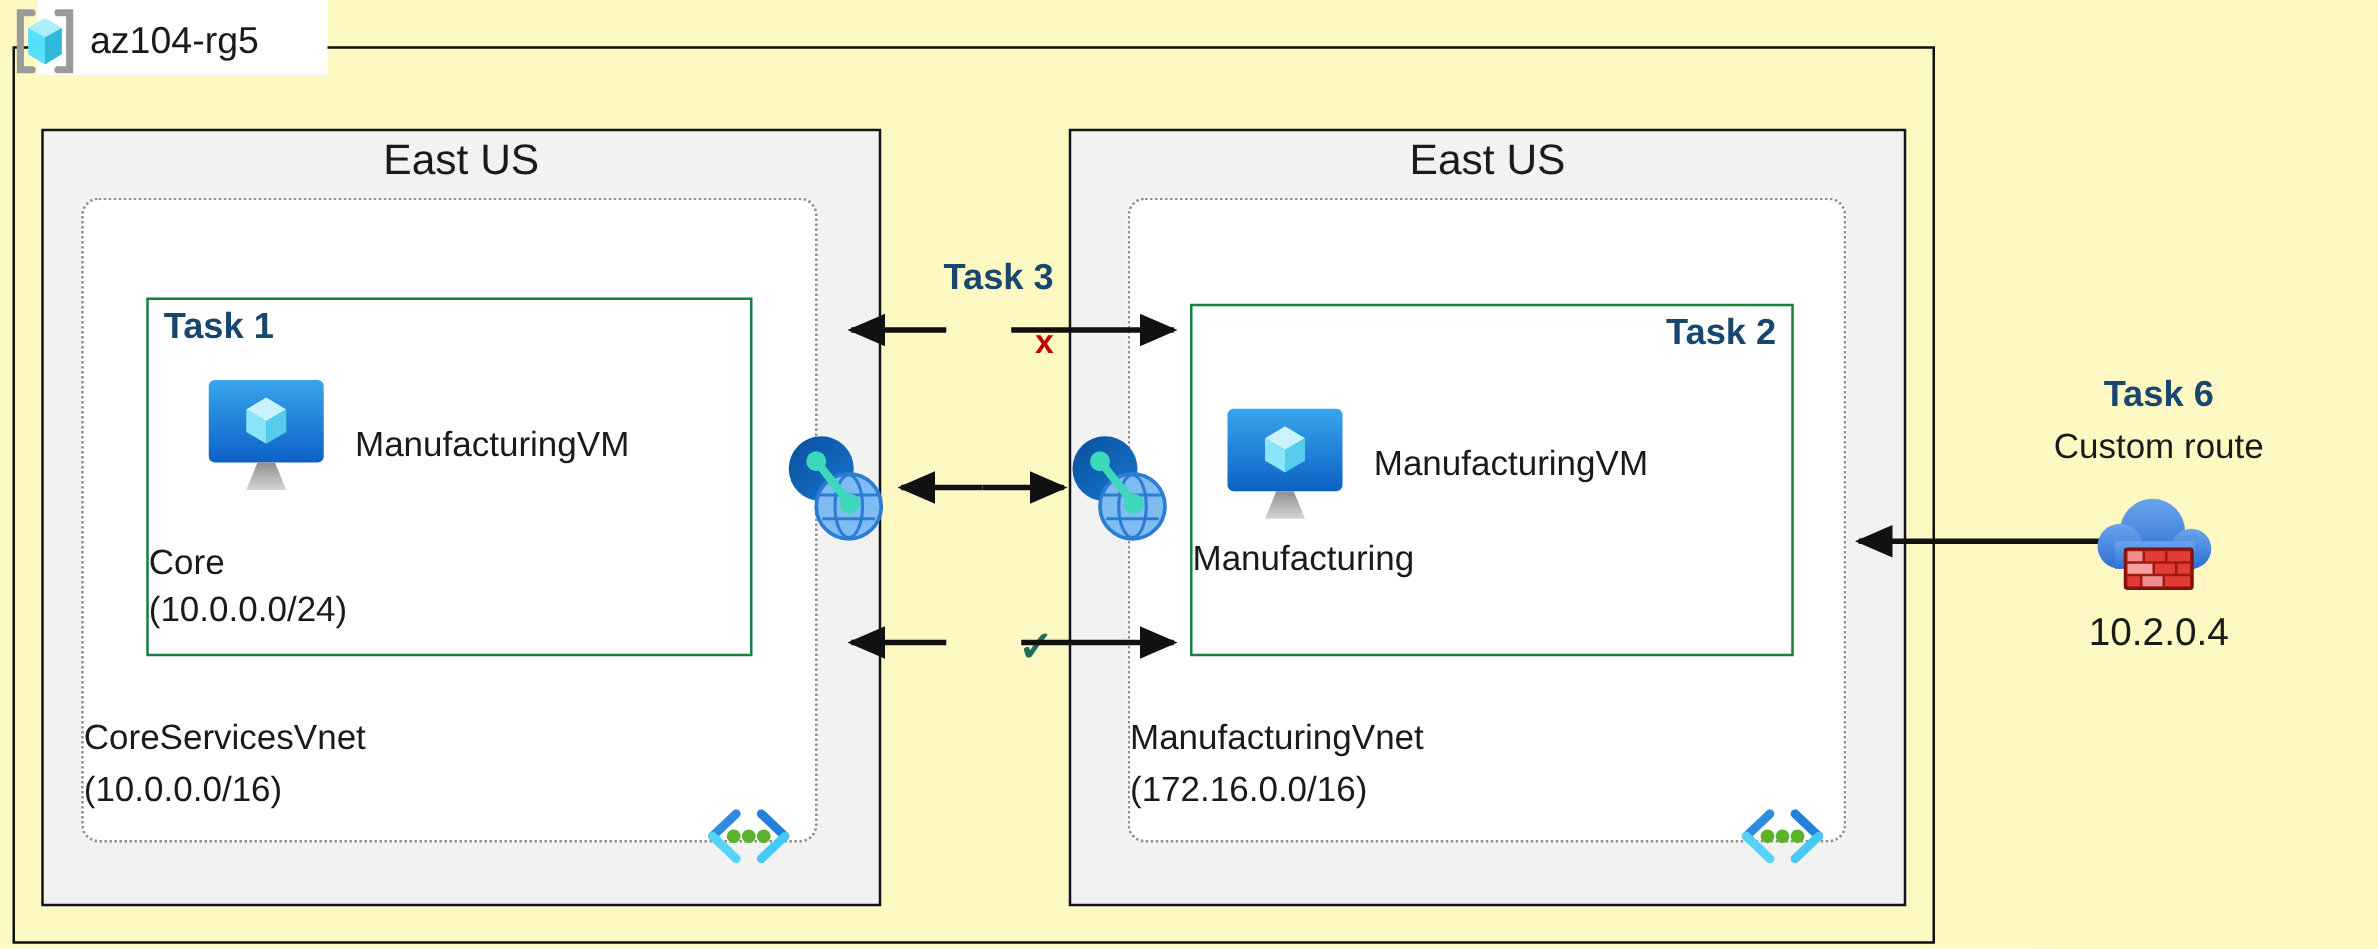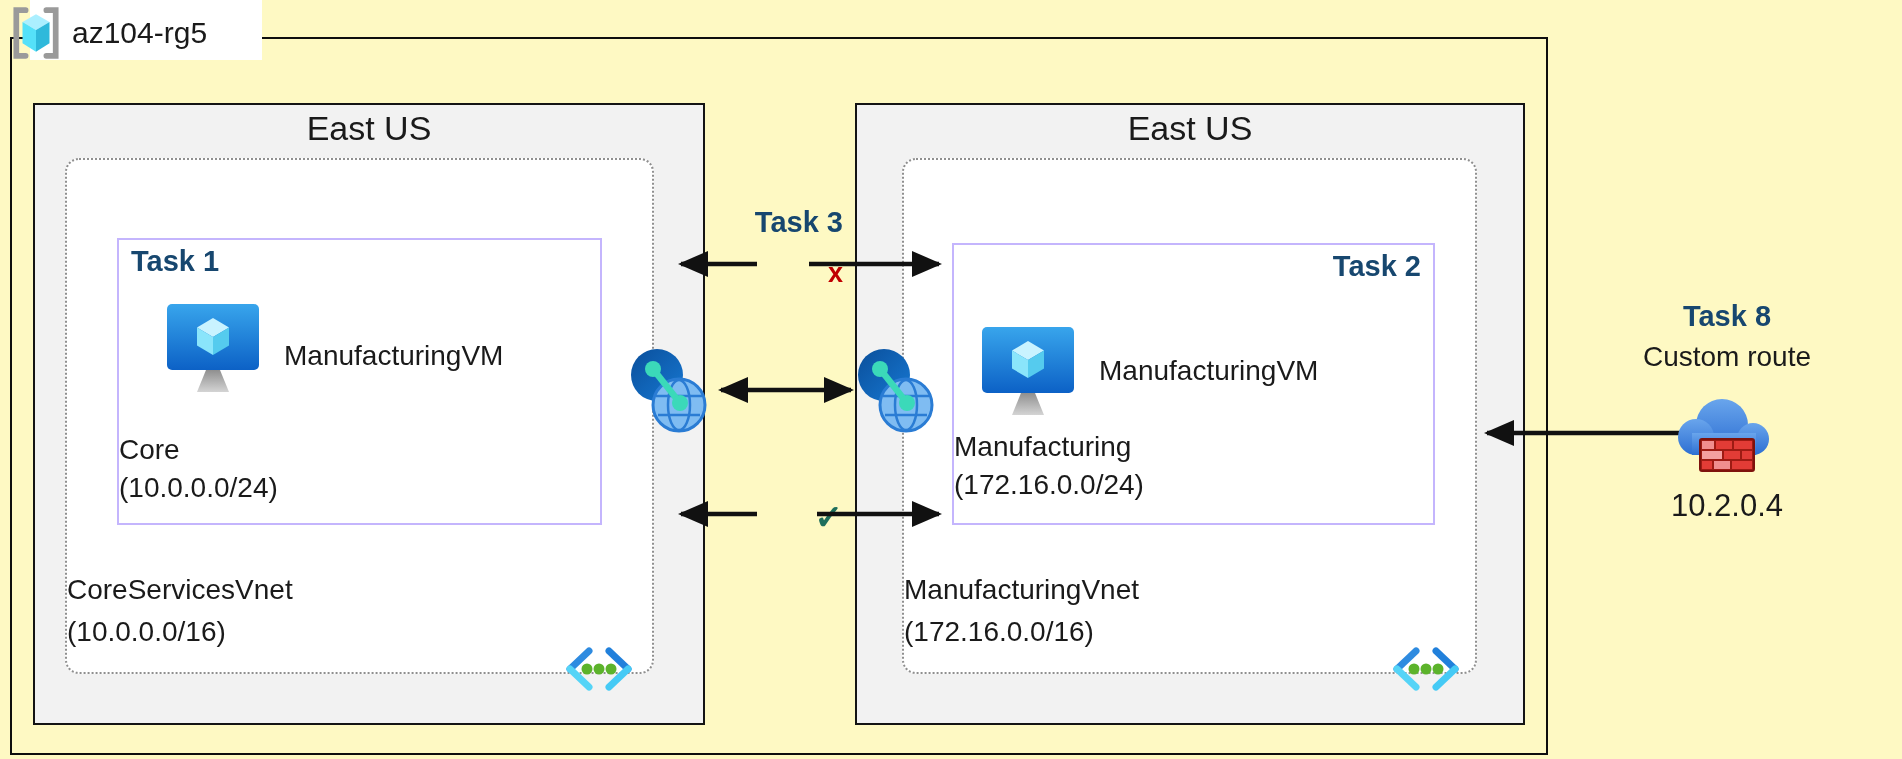--- a/index.html
+++ b/index.html
@@ -5,21 +5,21 @@
   html,body{margin:0;padding:0;background:#fff}
   .canvas{position:relative;width:1902px;height:759px;background:#fef9c3;
           font-family:"Liberation Sans",sans-serif;color:#1a1a1a;overflow:hidden}
   .abs{position:absolute}
   .rg-box{left:10px;top:37px;width:1534px;height:714px;border:2.5px solid #0e0e0e;z-index:1}
   .rg-mask{left:30px;top:0;width:232px;height:60px;background:#fff;z-index:2}
   .rg-title{left:72px;top:16px;font-size:30px;z-index:3;white-space:nowrap}
   .region{background:var(--region-fill);border:2px solid #141414;z-index:3}
   .region-label{position:absolute;left:0;top:4px;width:100%;text-align:center;font-size:34px}
   .vnet{position:absolute;background:#fff;border:2.5px dotted #8f8f8f;border-radius:14px}
-  .subnet{position:absolute;background:#fff;border:2px solid #c4b5fd}
+  .subnet{position:absolute;background:#fff;border:2px solid #15803d}
   .task{font-weight:bold;font-size:29px;color:var(--task-blue);white-space:nowrap}
   .txt{font-size:28px;white-space:nowrap}
   .ctr{width:100%}
   .mid{left:663px;width:180px;text-align:right;z-index:15}
   .t6col{left:1623px;width:208px;text-align:center;z-index:15}
   .x-mark{font-size:27px;font-weight:bold;color:var(--cross-red)}
   .check-mark{font-size:34px;font-weight:bold;color:var(--check-green)}
   .icon{z-index:25}
   svg{display:block}
   #arrows{left:0;top:0;z-index:18;pointer-events:none}
@@ -102,21 +102,20 @@
     <div class="abs task" style="right:12px;top:5px">Task 2</div>
     <svg class="abs" style="left:26px;top:80px" width="96" height="100" viewBox="0 0 96 100">
       <rect x="2" y="2" width="92" height="66" rx="5" fill="url(#vmScreen)"></rect>
       <polygon points="48,16 64,25.5 48,35 32,25.5" fill="#c9f3ff"></polygon>
       <polygon points="32,25.5 48,35 48,53 32,43.5" fill="#8ae5fb"></polygon>
       <polygon points="64,25.5 48,35 48,53 64,43.5" fill="#55cbee"></polygon>
       <polygon points="41,68 55,68 64,90 32,90" fill="url(#standG)"></polygon>
     </svg>
     <div class="abs txt" style="left:145px;top:110px">ManufacturingVM</div>
     <div class="abs txt ctr" style="top:186px">Manufacturing</div>
-    <div class="abs txt ctr" style="top:224px">(172.16.0.0/24)</div>
   </div>
   <svg class="abs icon" style="left:1389px;top:645px" width="74" height="48" viewBox="0 0 74 48">
     <line x1="27" y1="6" x2="8" y2="24" stroke="#2e8be0" stroke-width="7" stroke-linecap="round"></line>
     <line x1="8" y1="24" x2="27" y2="42" stroke="#55d4f7" stroke-width="7" stroke-linecap="round"></line>
     <line x1="47" y1="6" x2="66" y2="24" stroke="#2180db" stroke-width="7" stroke-linecap="round"></line>
     <line x1="66" y1="24" x2="47" y2="42" stroke="#45caf5" stroke-width="7" stroke-linecap="round"></line>
     <circle cx="25" cy="24" r="5.5" fill="#5cb32b"></circle>
     <circle cx="37" cy="24" r="5.5" fill="#5cb32b"></circle>
     <circle cx="49" cy="24" r="5.5" fill="#5cb32b"></circle>
   </svg>
@@ -139,21 +138,21 @@
     <circle cx="28" cy="27" r="26" fill="url(#peerC)"></circle>
     <circle cx="50" cy="57" r="26" fill="#7fbcf2" stroke="#2a7cd4" stroke-width="3"></circle>
     <ellipse cx="50" cy="57" rx="11" ry="25" fill="none" stroke="#2a7cd4" stroke-width="2.5"></ellipse>
     <line x1="27" y1="48" x2="73" y2="48" stroke="#2a7cd4" stroke-width="2.5"></line>
     <line x1="29" y1="67" x2="71" y2="67" stroke="#2a7cd4" stroke-width="2.5"></line>
     <line x1="24" y1="21" x2="51" y2="55" stroke="#3bd9b9" stroke-width="6.5"></line>
     <circle cx="24" cy="21" r="8" fill="#3bd9b9"></circle>
     <circle cx="51" cy="55" r="8" fill="#3bd9b9"></circle>
   </svg>
 
-  <div class="abs t6col task" style="top:300px">Task 8</div>
+  <div class="abs t6col task" style="top:300px">Task 6</div>
   <div class="abs t6col txt" style="top:341px">Custom route</div>
   <svg class="abs icon" style="left:1670px;top:393px" width="110" height="84" viewBox="0 0 110 84">
     <g fill="url(#cloudG)">
       <circle cx="52" cy="32" r="26"></circle>
       <circle cx="26" cy="44" r="18"></circle>
       <circle cx="83" cy="46" r="16"></circle>
       <rect x="22" y="40" width="64" height="22"></rect>
     </g>
     <rect x="30" y="46" width="54" height="32" rx="2" fill="#9e1b13" stroke="#7e120c" stroke-width="2"></rect>
     <rect x="32" y="48" width="12" height="8" fill="#f08e8e"></rect>

